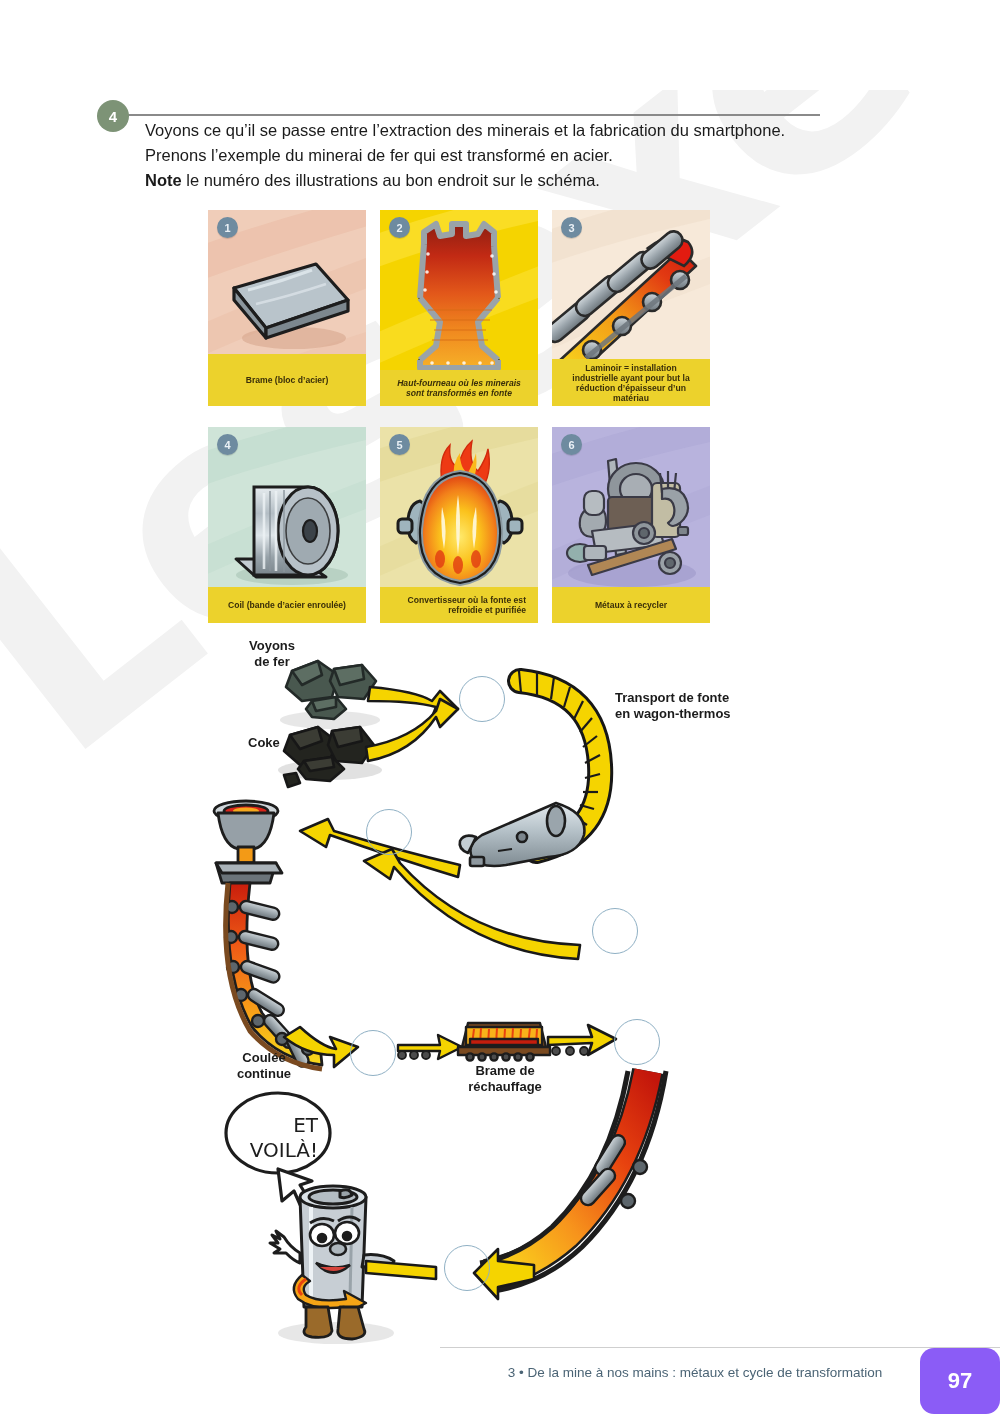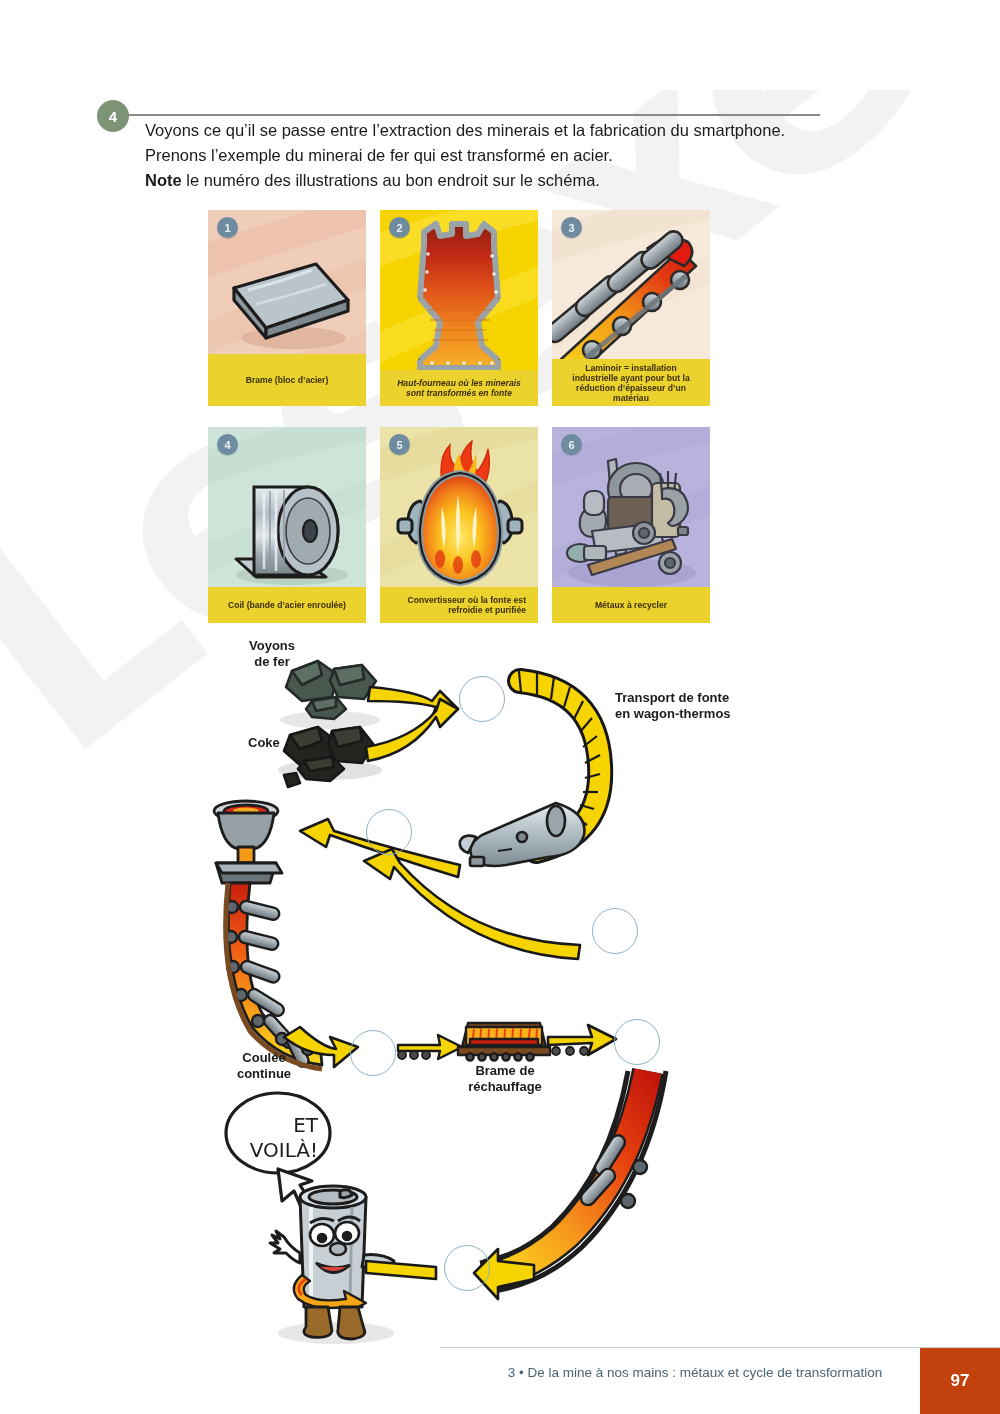--- a/index.html
+++ b/index.html
@@ -77,23 +77,23 @@
 
   
   .foot-rule{position:absolute;left:440px;top:1347px;width:560px;height:1px;background:#cfcfcf;z-index:3;}
   .foot-txt{
     position:absolute; left:470px; top:1357px; width:450px; height:30px;
     display:flex;align-items:center;justify-content:center;
     font-size:13.5px; color:#4b6475; z-index:4;
   }
   .foot-pg{
     position:absolute; left:920px; top:1348px; width:80px; height:66px;
-    background:#c2410c; color:#fff; z-index:4;
+    background:#8b5cf6; color:#fff; z-index:4;
     display:flex;align-items:center;justify-content:center;
-    font-size:17px;font-weight:700;
+    font-size:22px;font-weight:700;border-radius:14px;
   }
   svg{display:block;}
 </style>
 </head>
 <body>
 
 <div class="page">
 
   <div class="watermark">
     <div class="wm-text">Lesexerciseraar</div>

